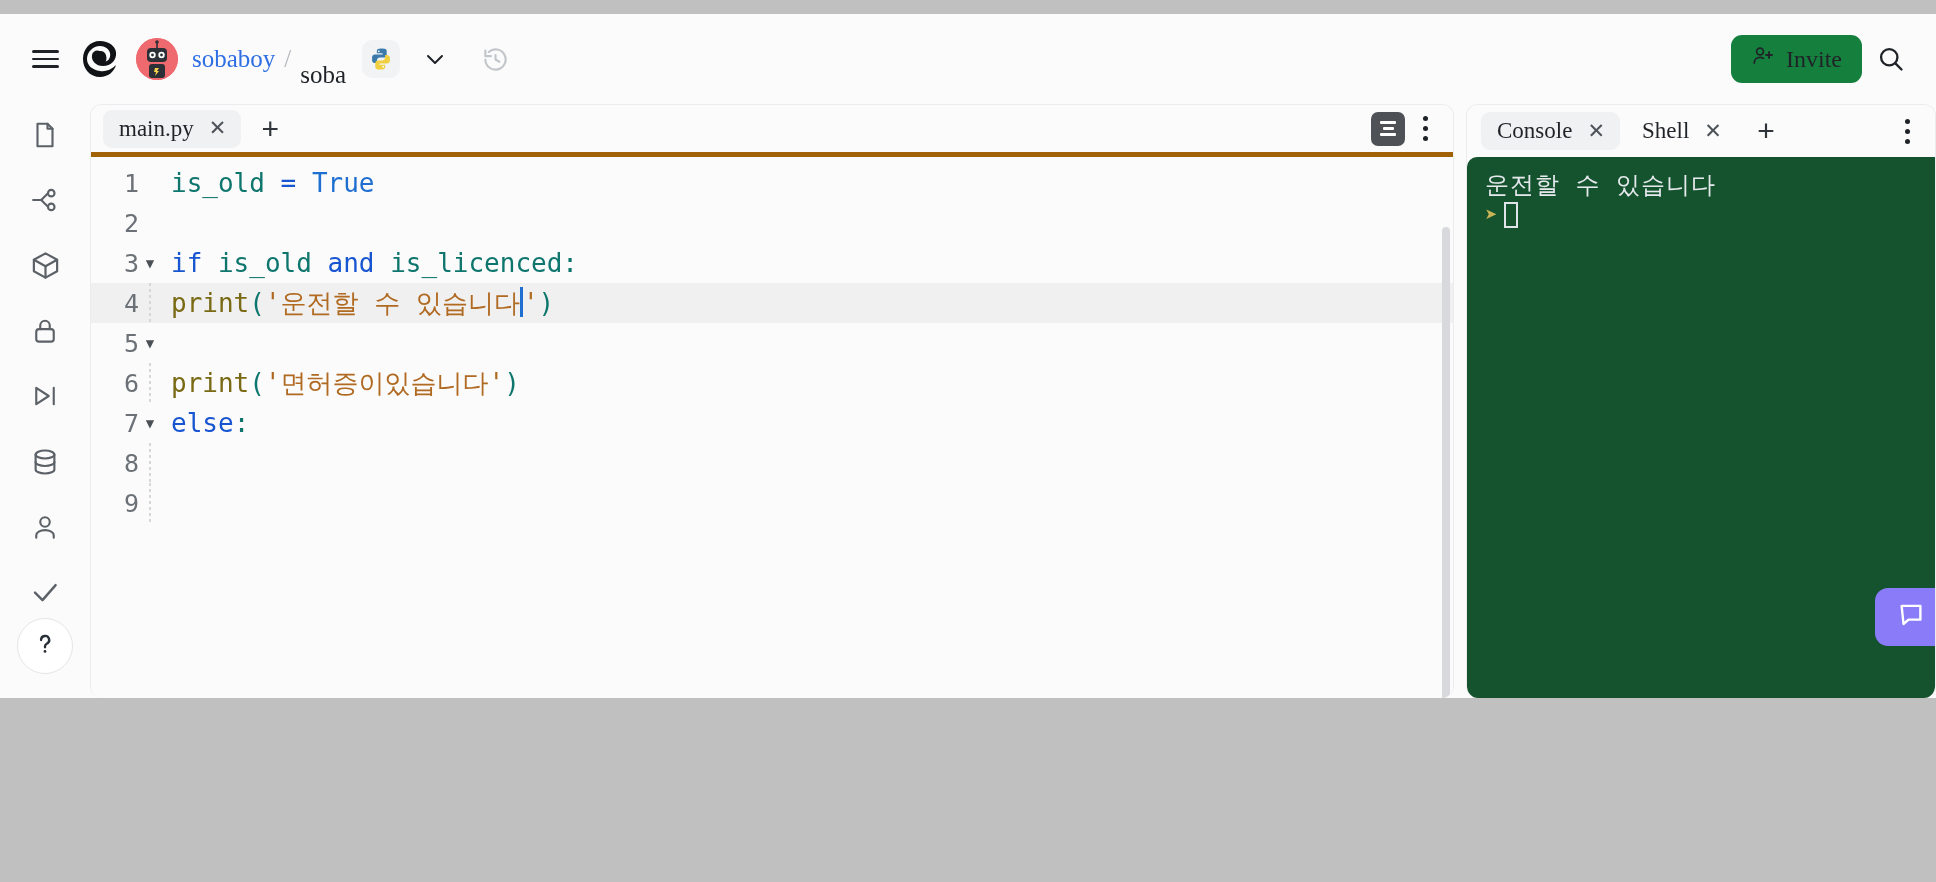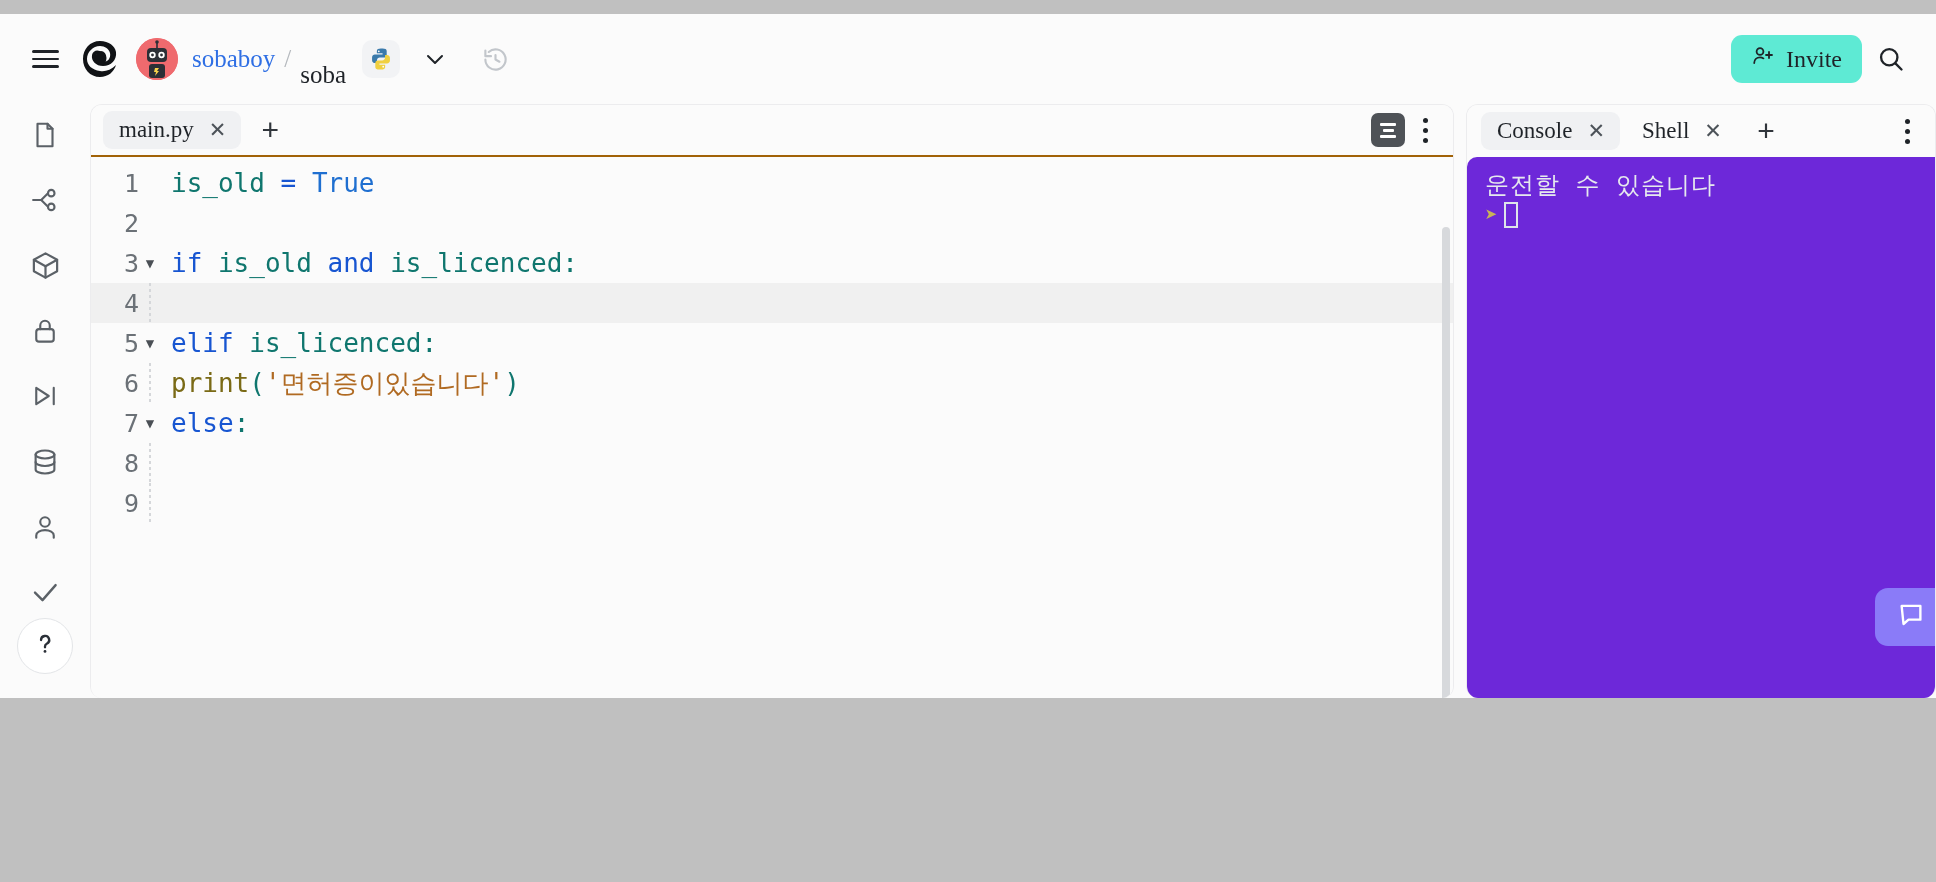--- a/index.html
+++ b/index.html
@@ -81,21 +81,21 @@
     border-top: 10px solid transparent;
     border-bottom: 10px solid transparent;
   }
 
   .hdr-right {
     margin-left: auto;
     display: flex; align-items: center; gap: 6px;
   }
   #invite-btn {
     height: 48px; padding: 0 20px;
-    background: #5eead4; border: none; border-radius: 11px;
+    background: #15803d; border: none; border-radius: 11px;
     display: flex; align-items: center; gap: 11px;
     cursor: pointer;
     color: #1f2328;
     font-family: "Liberation Serif", serif;
     font-size: 24px;
   }
 
   
   #body { flex: 1; display: flex; min-height: 0; padding: 0 0 0 0; }
 
@@ -136,21 +136,21 @@
     width: 1364px; min-width: 0;
     border: 1px solid #ececee;
     border-bottom: none;
     border-top-left-radius: 12px; border-top-right-radius: 12px;
     overflow: hidden;
   }
   .pane-tabbar {
     height: 52px; min-height: 52px;
     display: flex; align-items: center;
     padding: 0 12px 0 12px;
-    border-bottom: 2px solid #a16207;
+    border-bottom: 5px solid #a16207;
     background: #fbfbfb;
   }
   .tab {
     height: 38px; padding: 0 12px 0 16px;
     display: flex; align-items: center; gap: 12px;
     border-radius: 9px; cursor: pointer;
     font-family: "Liberation Serif", serif;
     font-size: 23px; color: #1f2328;
   }
   .tab.active { background: #f0f1f3; }
@@ -226,21 +226,21 @@
 
   
   #console-pane {
     flex: 1; min-width: 0;
     border: 1px solid #ececee; border-bottom: none;
     border-top-left-radius: 12px; border-top-right-radius: 12px;
     overflow: hidden;
   }
   #console-body {
     flex: 1; margin: 0 0 0 0;
-    background: #6d28d9;
+    background: #14532d;
     border-top-left-radius: 10px;
     font-family: "DejaVu Sans Mono", monospace;
     font-size: 24px;
     color: #e6e9ee;
     padding: 12px 0 0 18px;
     position: relative;
     overflow: hidden;
   }
   .con-line { height: 30px; white-space: pre; letter-spacing: 1px;}
   .prompt-row { display: flex; align-items: center; gap: 6px; height: 32px; }
@@ -486,26 +486,26 @@
             <span class="ln">3</span>
             <span class="fold">▼</span>
             <span class="ctext"><span class="k-kw">if</span><span class="k-punct"> is_old </span><span class="k-kw">and</span><span class="k-punct"> is_licenced:</span></span>
           </div>
 
           <div class="code-line highlight">
             <span class="ln">4</span>
             <span class="guide">
                 <b></b>
               </span>
+            <span class="ctext"><span class="k-fn">print</span><span class="k-punct">(</span><span class="k-str">'운전할 수 있습니다</span><span class="caret"></span><span class="k-str">'</span><span class="k-punct">)</span></span>
           </div>
 
           <div class="code-line">
             <span class="ln">5</span>
             <span class="fold">▼</span>
-            <span class="ctext"><span class="k-kw">elif</span><span class="k-punct"> is_licenced:</span></span>
           </div>
 
           <div class="code-line">
             <span class="ln">6</span>
             <span class="guide">
                 <b></b>
               </span>
             <span class="ctext"><span class="k-fn">print</span><span class="k-punct">(</span><span class="k-str">'면허증이있습니다'</span><span class="k-punct">)</span></span>
           </div>
 

